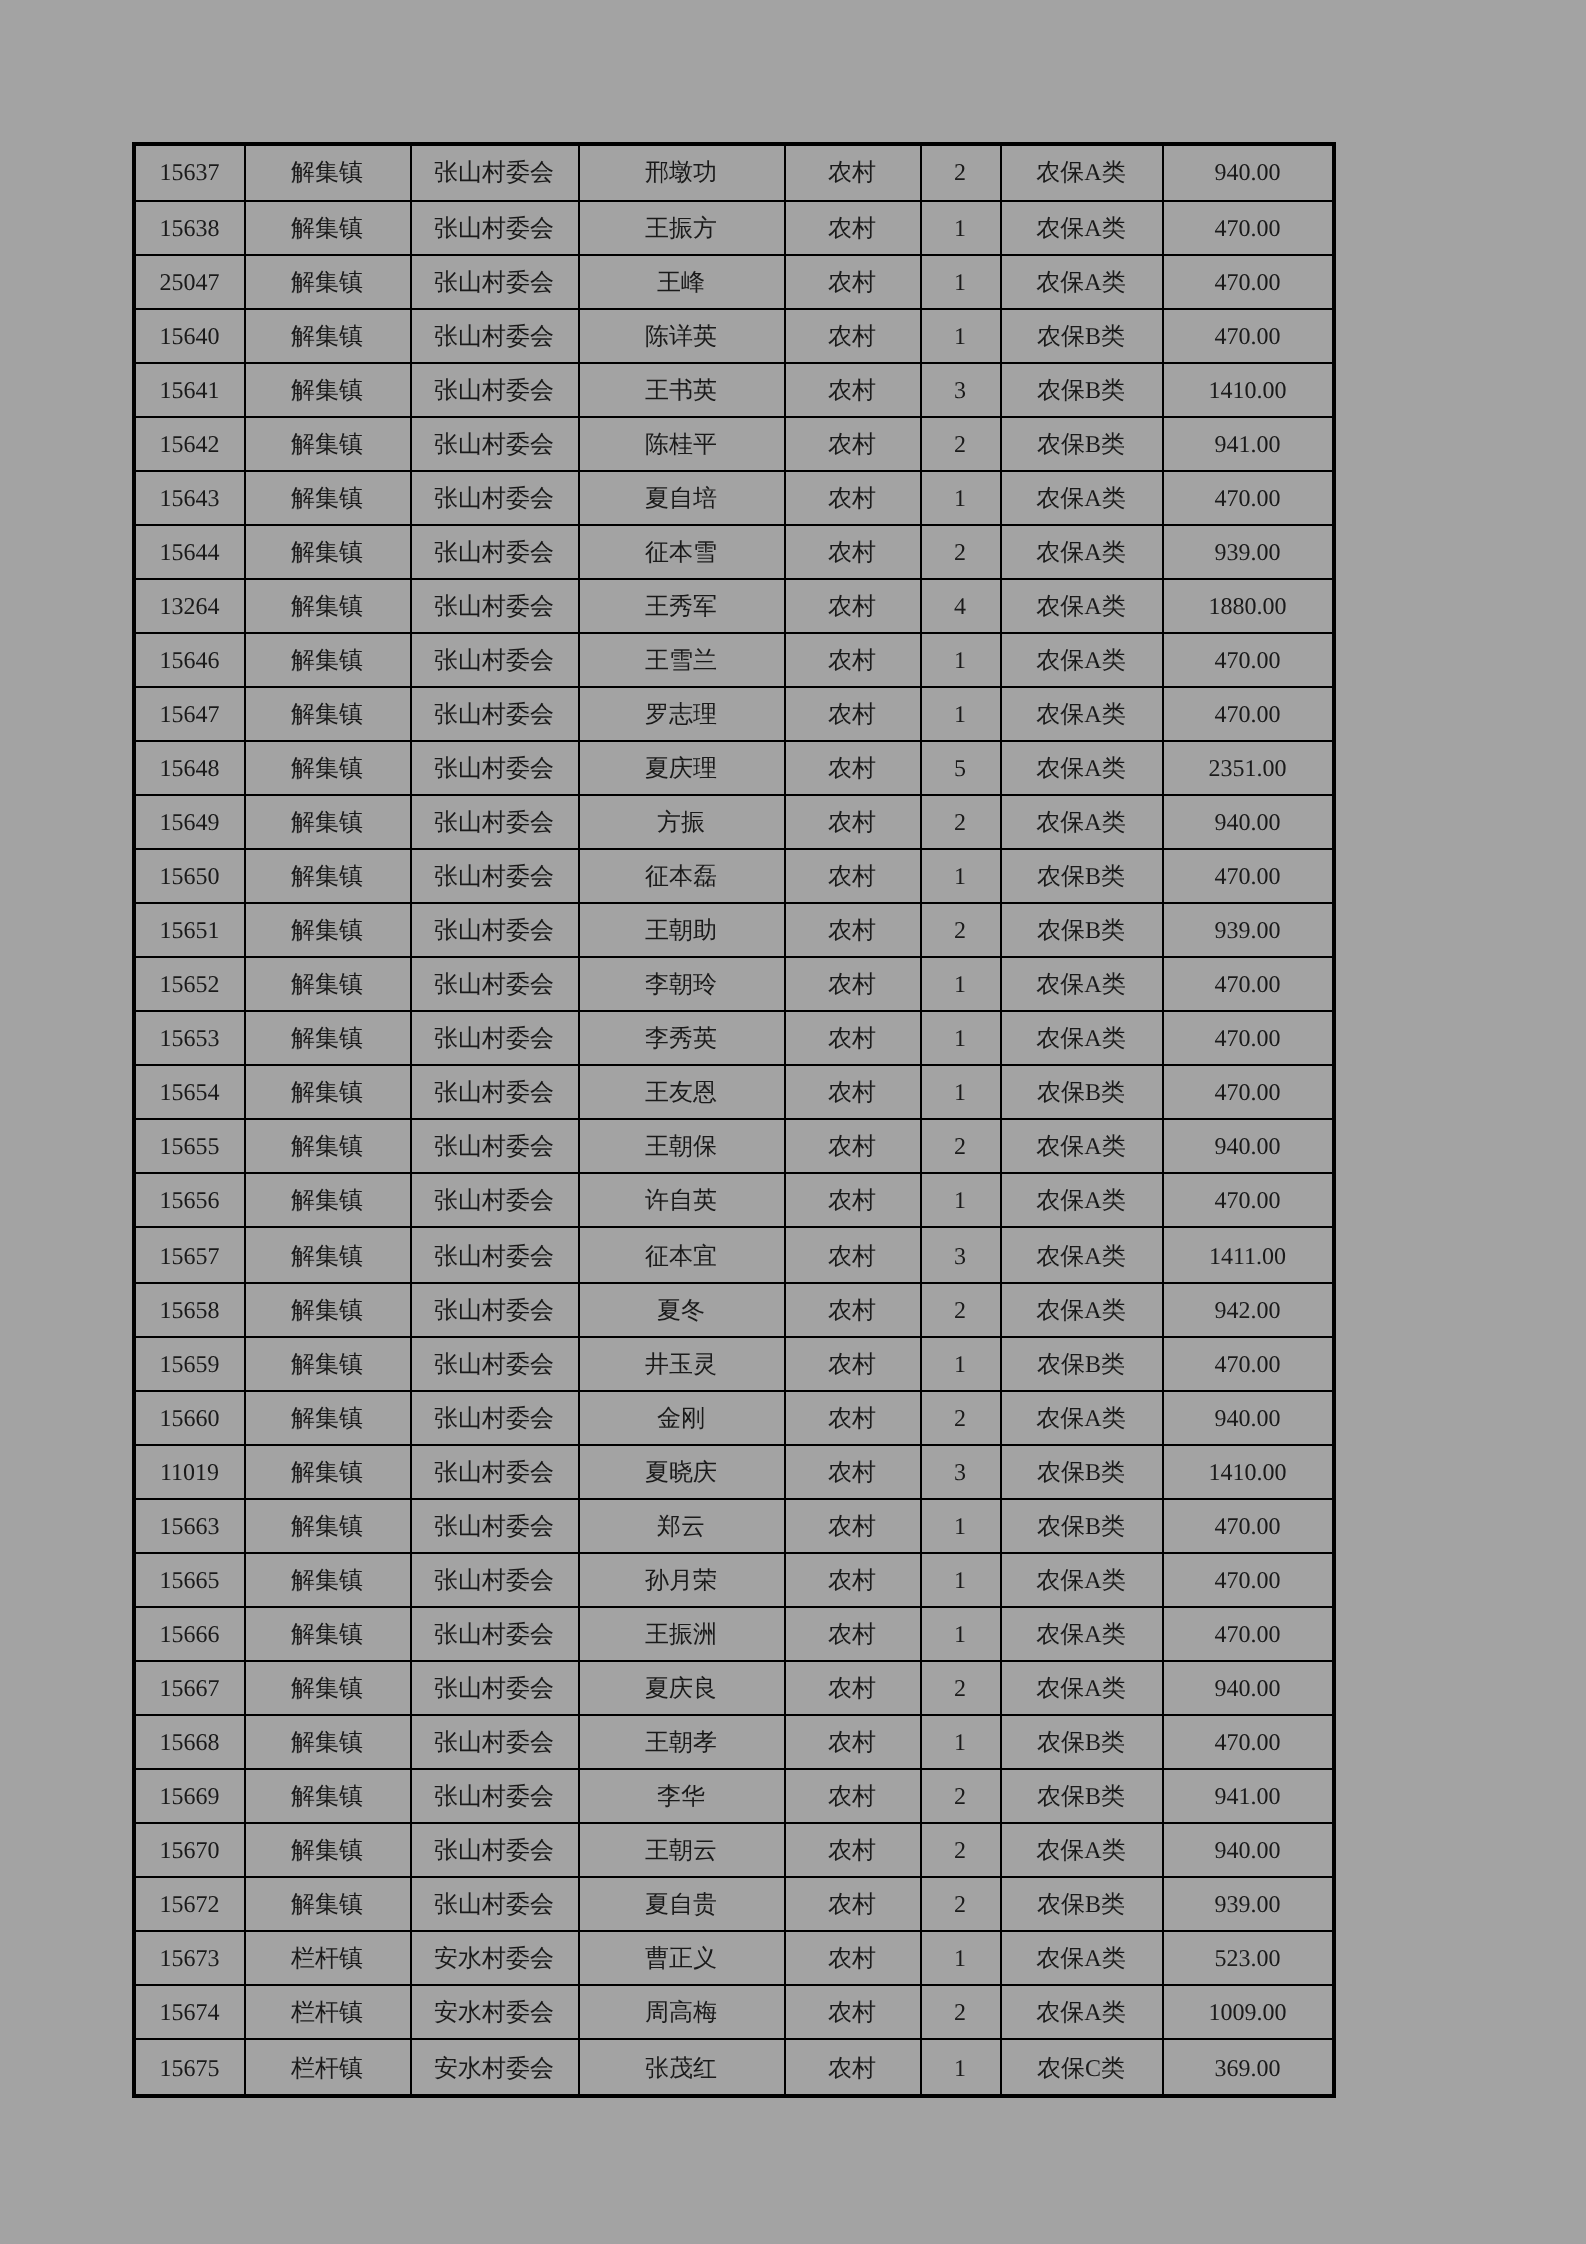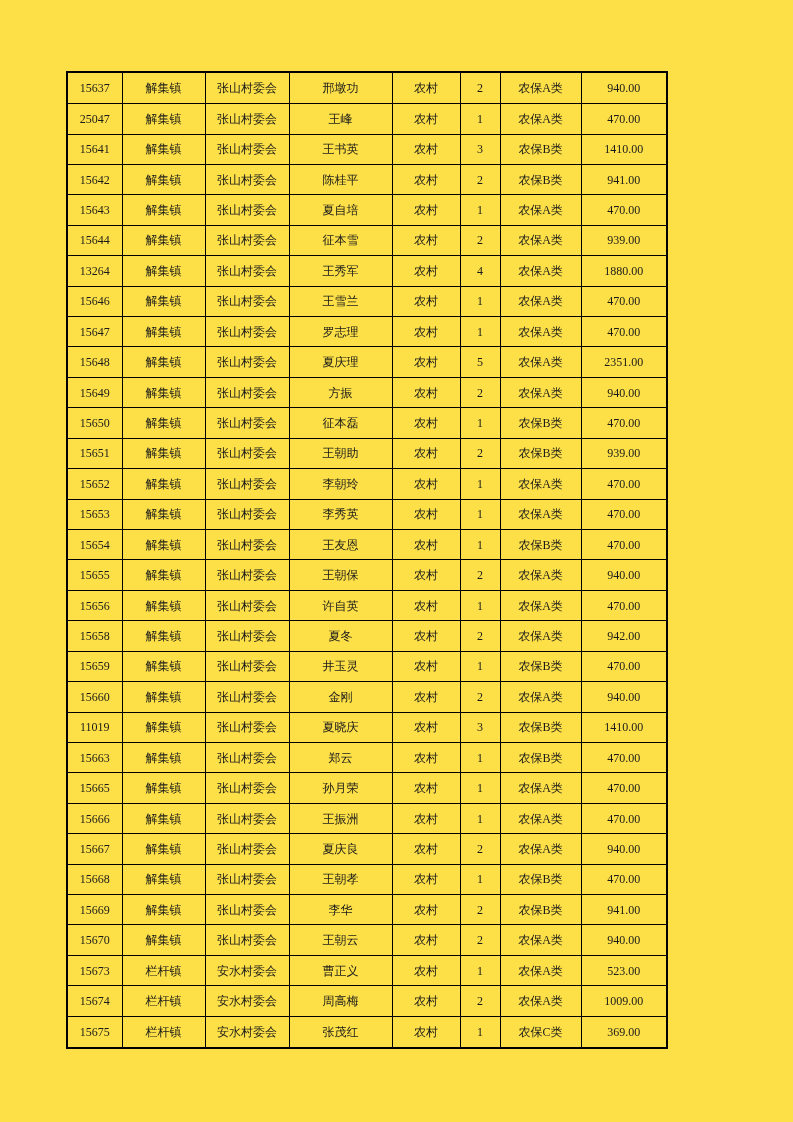--- a/index.html
+++ b/index.html
@@ -4,21 +4,21 @@
 <style>
   html, body {
     margin: 0;
     padding: 0;
     background: #ffffff;
   }
   .page {
     position: relative;
     width: 793px;
     height: 1122px;
-    background: #fde047;
+    background: #a3a3a3;
     font-family: "Liberation Serif", "DejaVu Serif", serif;
     overflow: hidden;
   }
   table.benefit-table {
     position: absolute;
     left: 66px;
     top: 71px;
     width: 600px;
     height: 978px;
     border-collapse: collapse;
@@ -65,30 +65,50 @@
           <td>15637</td>
           <td>解集镇</td>
           <td>张山村委会</td>
           <td>邢墩功</td>
           <td>农村</td>
           <td>2</td>
           <td>农保A类</td>
           <td>940.00</td>
         </tr>
         <tr>
+          <td>15638</td>
+          <td>解集镇</td>
+          <td>张山村委会</td>
+          <td>王振方</td>
+          <td>农村</td>
+          <td>1</td>
+          <td>农保A类</td>
+          <td>470.00</td>
+        </tr>
+        <tr>
           <td>25047</td>
           <td>解集镇</td>
           <td>张山村委会</td>
           <td>王峰</td>
           <td>农村</td>
           <td>1</td>
           <td>农保A类</td>
           <td>470.00</td>
         </tr>
         <tr>
+          <td>15640</td>
+          <td>解集镇</td>
+          <td>张山村委会</td>
+          <td>陈详英</td>
+          <td>农村</td>
+          <td>1</td>
+          <td>农保B类</td>
+          <td>470.00</td>
+        </tr>
+        <tr>
           <td>15641</td>
           <td>解集镇</td>
           <td>张山村委会</td>
           <td>王书英</td>
           <td>农村</td>
           <td>3</td>
           <td>农保B类</td>
           <td>1410.00</td>
         </tr>
         <tr>
@@ -235,20 +255,30 @@
           <td>15656</td>
           <td>解集镇</td>
           <td>张山村委会</td>
           <td>许自英</td>
           <td>农村</td>
           <td>1</td>
           <td>农保A类</td>
           <td>470.00</td>
         </tr>
         <tr>
+          <td>15657</td>
+          <td>解集镇</td>
+          <td>张山村委会</td>
+          <td>征本宜</td>
+          <td>农村</td>
+          <td>3</td>
+          <td>农保A类</td>
+          <td>1411.00</td>
+        </tr>
+        <tr>
           <td>15658</td>
           <td>解集镇</td>
           <td>张山村委会</td>
           <td>夏冬</td>
           <td>农村</td>
           <td>2</td>
           <td>农保A类</td>
           <td>942.00</td>
         </tr>
         <tr>
@@ -343,20 +373,30 @@
         </tr>
         <tr>
           <td>15670</td>
           <td>解集镇</td>
           <td>张山村委会</td>
           <td>王朝云</td>
           <td>农村</td>
           <td>2</td>
           <td>农保A类</td>
           <td>940.00</td>
+        </tr>
+        <tr>
+          <td>15672</td>
+          <td>解集镇</td>
+          <td>张山村委会</td>
+          <td>夏自贵</td>
+          <td>农村</td>
+          <td>2</td>
+          <td>农保B类</td>
+          <td>939.00</td>
         </tr>
         <tr>
           <td>15673</td>
           <td>栏杆镇</td>
           <td>安水村委会</td>
           <td>曹正义</td>
           <td>农村</td>
           <td>1</td>
           <td>农保A类</td>
           <td>523.00</td>

